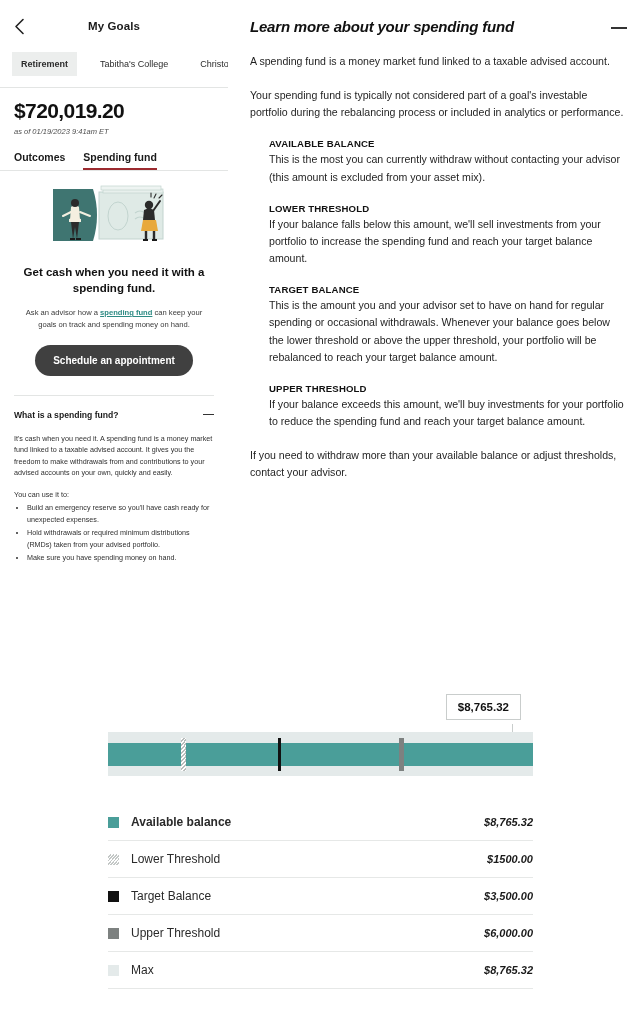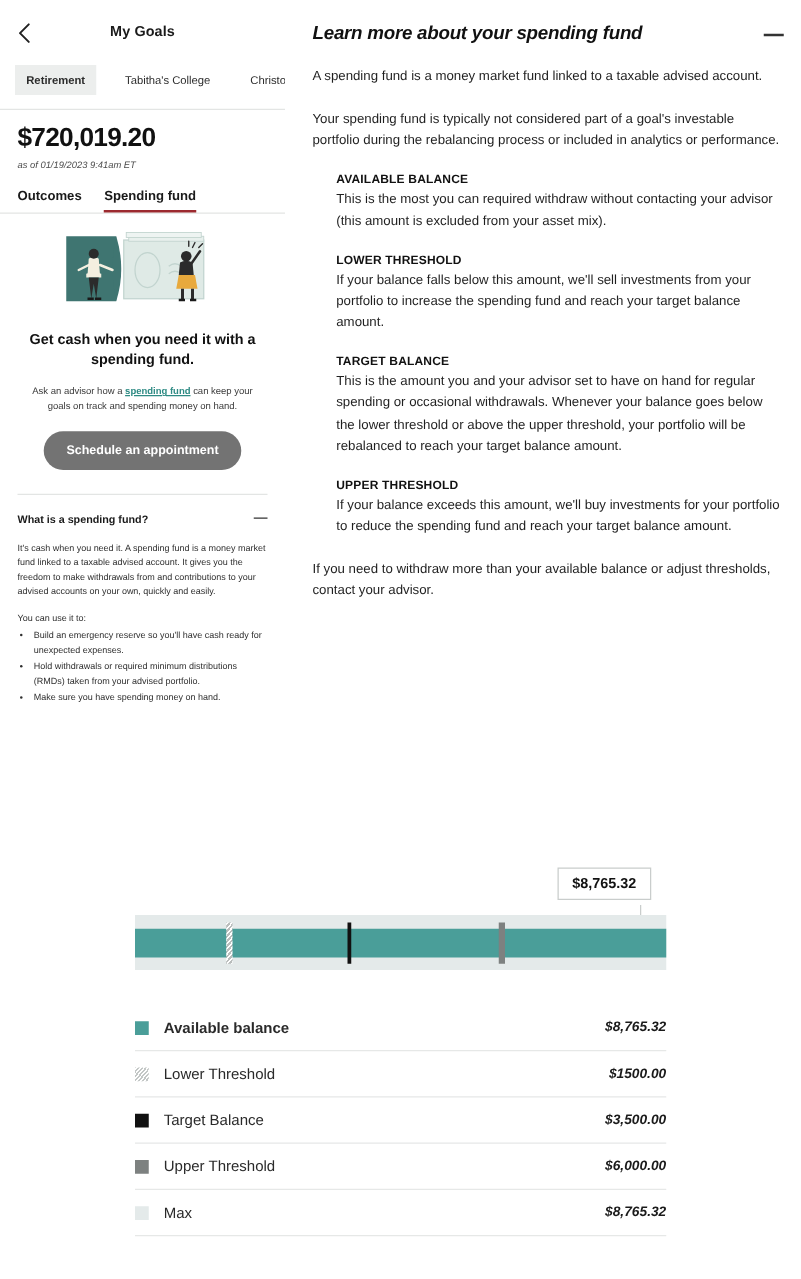--- a/index.html
+++ b/index.html
@@ -73,21 +73,21 @@
     padding: 12px 18px 0 18px; color: #111;
   }
   .promo-body {
     text-align: center; font-size: 7.6px; line-height: 1.55; color: #3a3a3a;
     padding: 11px 16px 0 16px;
   }
   .promo-body a { color: #2e8b84; font-weight: 700; text-decoration: underline; }
 
   .cta-wrap { display: flex; justify-content: center; padding-top: 14px; }
   .cta-btn {
-    background: #737373; color: #fff; border: none; border-radius: 18px;
+    background: #404040; color: #fff; border: none; border-radius: 18px;
     font-size: 10px; font-weight: 700; padding: 10px 18px; cursor: pointer;
     font-family: "Liberation Sans", sans-serif;
   }
 
   .faq-rule { height: 1px; background: #e3e5e4; margin: 19px 14px 0 14px; }
   .faq {
     padding: 14px 14px 0 14px;
   }
   .faq-head {
     display: flex; align-items: center; justify-content: space-between;
@@ -285,21 +285,21 @@
       <span class="minus-lg"></span>
     </div>
 
     <div class="rp-body">
       <p class="rp-p">A spending fund is a money market fund linked to a taxable advised account.</p>
       <p class="rp-p">Your spending fund is typically not considered part of a goal's investable portfolio during the rebalancing process or included in analytics or performance.</p>
 
       <div class="def-list">
         <div class="def">
           <div class="def-term">AVAILABLE BALANCE</div>
-          <div class="def-desc">This is the most you can required withdraw without contacting your advisor (this amount is excluded from your asset mix).</div>
+          <div class="def-desc">This is the most you can currently withdraw without contacting your advisor (this amount is excluded from your asset mix).</div>
         </div>
         <div class="def">
           <div class="def-term">LOWER THRESHOLD</div>
           <div class="def-desc">If your balance falls below this amount, we'll sell investments from your portfolio to increase the spending fund and reach your target balance amount.</div>
         </div>
         <div class="def">
           <div class="def-term">TARGET BALANCE</div>
           <div class="def-desc">This is the amount you and your advisor set to have on hand for regular spending or occasional withdrawals. Whenever your balance goes below the lower threshold or above the upper threshold, your portfolio will be rebalanced to reach your target balance amount.</div>
         </div>
         <div class="def">

